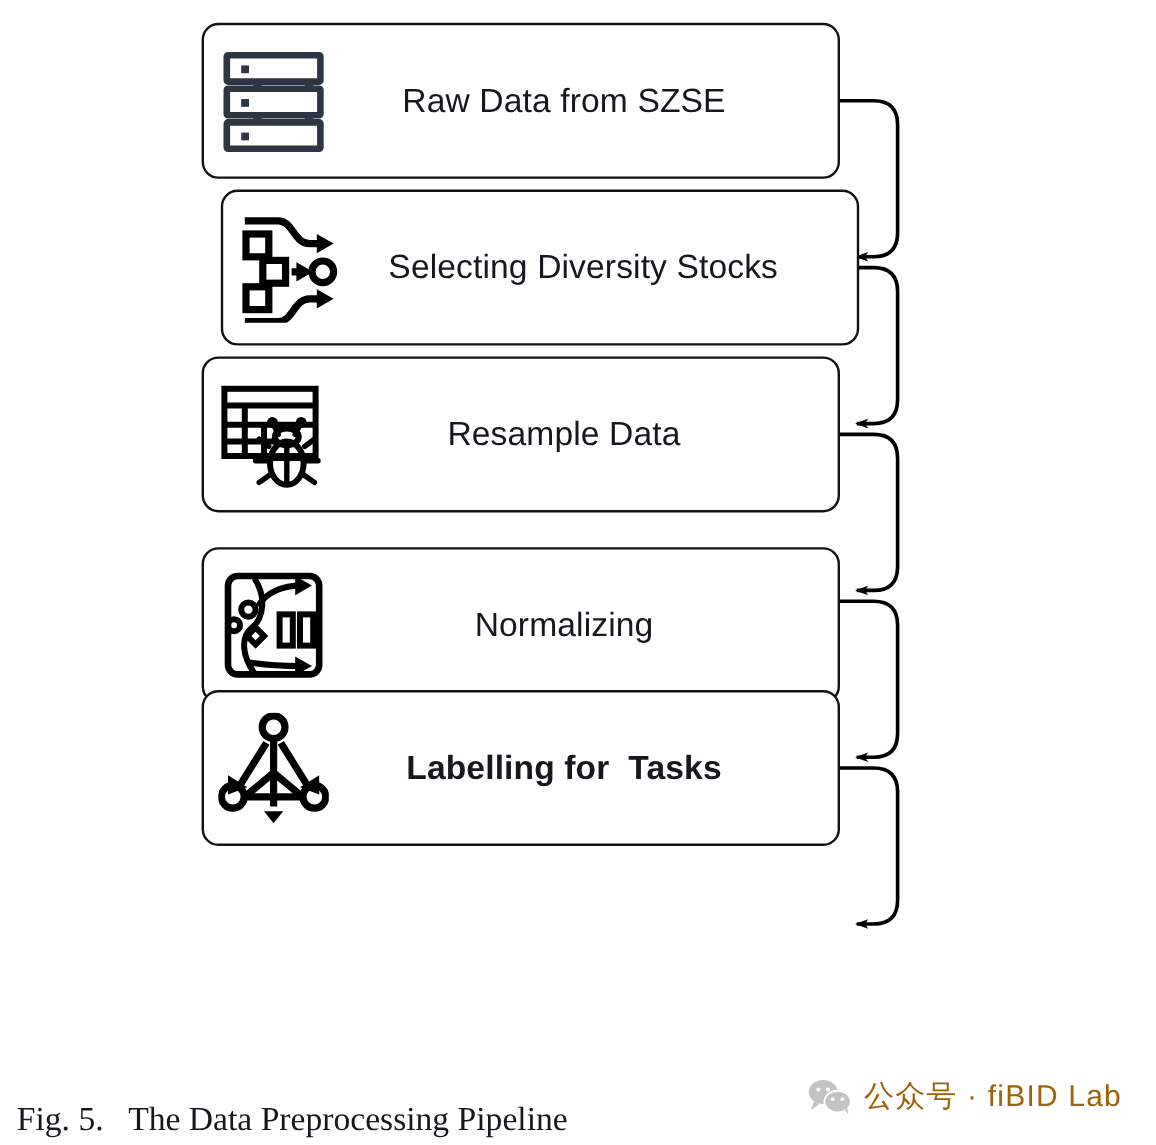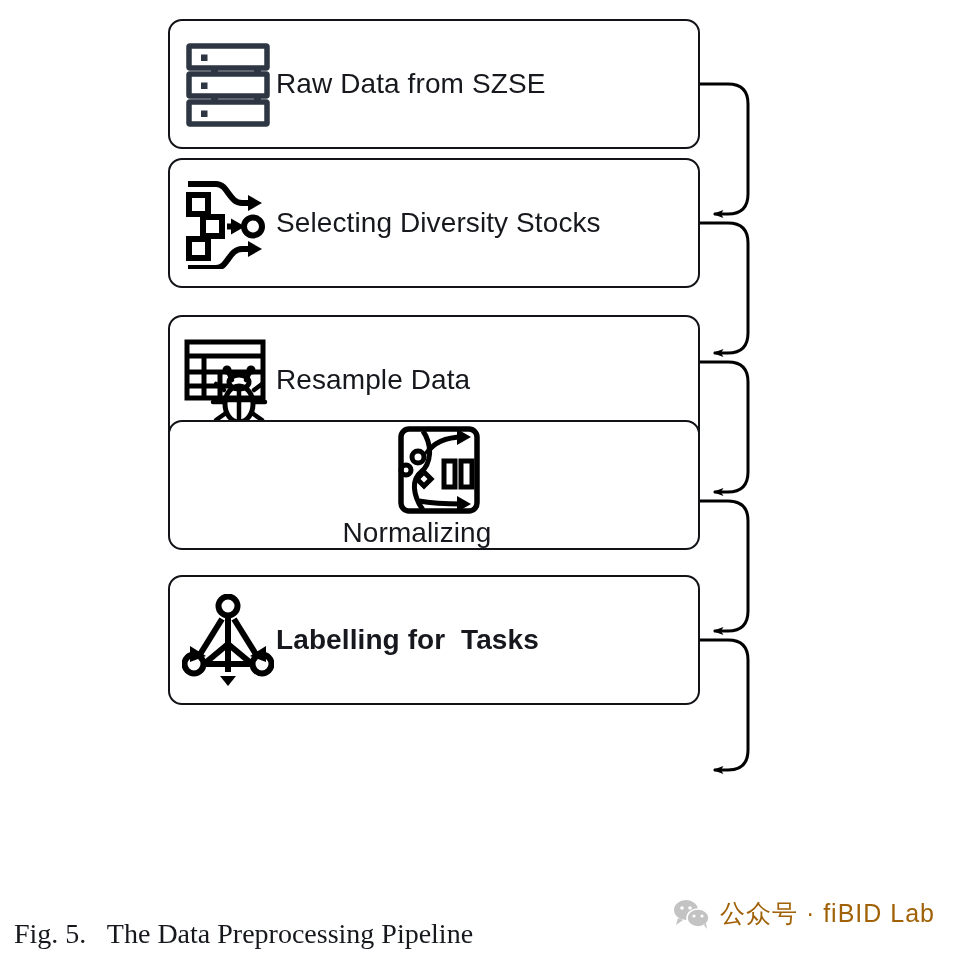--- a/index.html
+++ b/index.html
@@ -56,20 +56,21 @@
     height: 96px;
     margin-left: 10px;
     display: flex;
     align-items: center;
     justify-content: center;
   }
   .node-icon svg { display: block; }
 
   .node-label {
     flex: 1 1 auto;
+    text-align: center;
     font-size: 28px;
     line-height: 1.1;
     color: #16181d;
     letter-spacing: 0.1px;
     padding-right: 34px;
     white-space: pre;
   }
 
   
   #caption {
@@ -140,21 +141,21 @@
             <rect x="29" y="30" width="7" height="6"></rect>
             <rect x="29" y="58" width="7" height="6"></rect>
             <rect x="72" y="30" width="7" height="6"></rect>
             <rect x="72" y="58" width="7" height="6"></rect>
           </g>
         </svg>
       </div>
       <div class="node-label">Raw Data from SZSE</div>
     </div>
 
-    <div class="node" style="top:158px;">
+    <div class="node" style="top:158px;margin-left:16px;">
       <div class="node-icon">
         <svg width="92" height="92" viewBox="0 0 92 92" xmlns="http://www.w3.org/2000/svg">
 
           <g fill="none" stroke="#000000" stroke-width="6">
             <rect x="7" y="18" width="19" height="19"></rect>
             <rect x="21" y="40" width="19" height="19"></rect>
             <rect x="7" y="62" width="19" height="19"></rect>
             <circle cx="71" cy="49.5" r="9"></circle>
           </g>
 
@@ -164,21 +165,21 @@
           <path d="M45,49.5 L54,49.5" fill="none" stroke="#000000" stroke-width="6"></path>
           <path d="M49,41.5 L63,49.5 L49,57.5 Z" fill="#000000"></path>
 
           <path d="M6,91 L34,91 C46,91 47,72 60,72 L70,72" fill="none" stroke="#000000" stroke-width="6" stroke-linecap="butt"></path>
           <path d="M66,64 L80,72 L66,80 Z" fill="#000000"></path>
         </svg>
       </div>
       <div class="node-label">Selecting Diversity Stocks</div>
     </div>
 
-    <div class="node" style="top:315px;">
+    <div class="node" style="top:297px;">
       <div class="node-icon">
         <svg width="92" height="92" viewBox="0 0 92 92" xmlns="http://www.w3.org/2000/svg">
 
           <g fill="none" stroke="#000000" stroke-width="5">
             <rect x="5" y="8" width="76" height="56"></rect>
             <line x1="5" y1="22" x2="81" y2="22"></line>
             <line x1="5" y1="38" x2="81" y2="38"></line>
             <line x1="5" y1="52" x2="50" y2="52"></line>
             <line x1="22" y1="22" x2="22" y2="64"></line>
             <line x1="38" y1="38" x2="38" y2="64"></line>
@@ -200,21 +201,21 @@
           <circle cx="69" cy="36" r="4.5" fill="#000000"></circle>
           <ellipse cx="57" cy="48" rx="10" ry="7" fill="none" stroke="#000000" stroke-width="5"></ellipse>
           <ellipse cx="57" cy="70" rx="14" ry="18" fill="none" stroke="#000000" stroke-width="5"></ellipse>
           <line x1="57" y1="53" x2="57" y2="87" stroke="#000000" stroke-width="4.5"></line>
           <line x1="44" y1="66" x2="70" y2="66" stroke="#000000" stroke-width="4.5"></line>
         </svg>
       </div>
       <div class="node-label">Resample Data</div>
     </div>
 
-    <div class="node" style="top:420px;flex-direction:column;">
+    <div class="node" style="top:456px;">
       <div class="node-icon">
         <svg width="92" height="92" viewBox="0 0 92 92" xmlns="http://www.w3.org/2000/svg">
           <rect x="8" y="5" width="76" height="82" rx="8" fill="none" stroke="#000000" stroke-width="5.5"></rect>
 
           <circle cx="25" cy="33" r="6" fill="none" stroke="#000000" stroke-width="5"></circle>
           <circle cx="13" cy="46" r="5" fill="none" stroke="#000000" stroke-width="5"></circle>
           <rect x="26" y="50" width="10" height="10" transform="rotate(45 31 55)" fill="none" stroke="#000000" stroke-width="5"></rect>
 
           <path d="M30,7 C40,22 38,40 28,48 C18,56 20,72 30,86" fill="none" stroke="#000000" stroke-width="5"></path>
 

